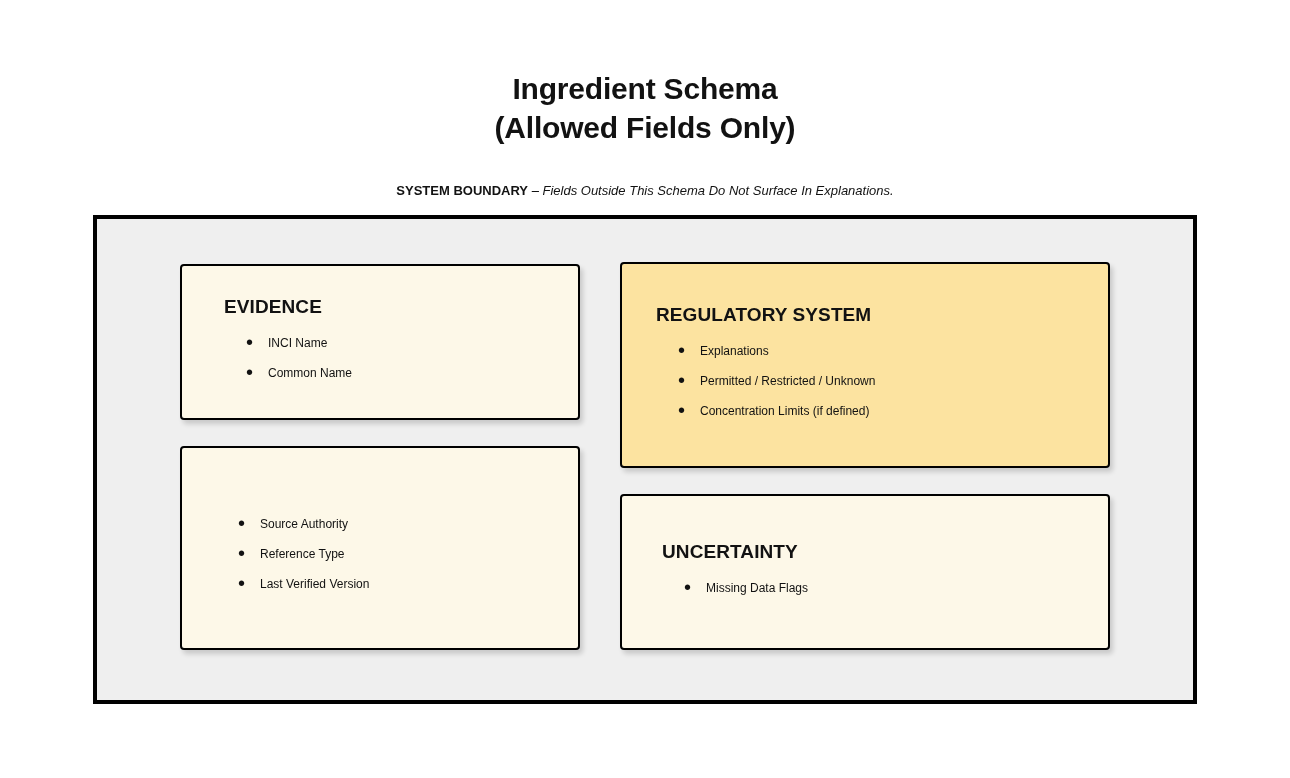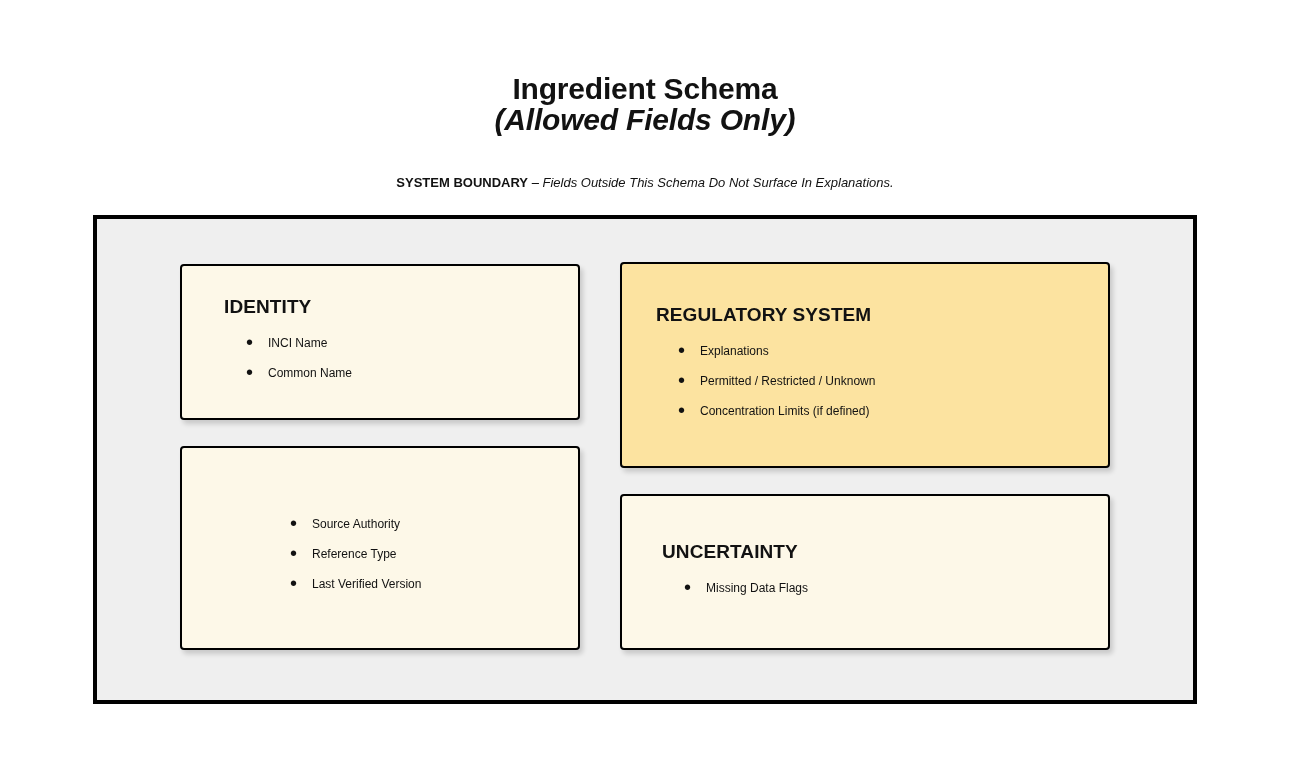--- a/index.html
+++ b/index.html
@@ -27,24 +27,23 @@
   .title-line1 {
     font-size: 30px;
     font-weight: bold;
     letter-spacing: -0.2px;
     line-height: 1.0;
     margin-top: 74px;
   }
   .title-line2 {
     font-size: 30px;
     font-weight: bold;
-    font-style: italic;
     letter-spacing: -0.2px;
     line-height: 1.0;
-    margin-top: 1px;
+    margin-top: 9px;
   }
   .subtitle {
     font-size: 13px;
     line-height: 1.0;
     margin-top: 41px;
     white-space: nowrap;
   }
   .subtitle .boundary-label {
     font-weight: bold;
     font-style: normal;
@@ -122,37 +121,37 @@
   }
   .card-uncertainty {
     left: 523px; top: 275px;  width: 490px; height: 156px;
   }
   
   .card-regulatory .card-title { padding-left: 34px; }
   .card-regulatory .card-list  { padding-left: 56px; }
   .card-uncertainty .card-title { padding-left: 40px; }
   .card-uncertainty .card-list  { padding-left: 62px; }
   .card-evidence .card-title { padding-left: 58px; }
-  .card-evidence .card-list  { padding-left: 108px; }
+  .card-evidence .card-list  { padding-left: 56px; }
 </style>
 </head>
 <body>
 
 <div class="header">
   <div class="title-line1">Ingredient Schema</div>
   <div class="title-line2">(Allowed Fields Only)</div>
   <div class="subtitle">
     <span class="boundary-label">SYSTEM BOUNDARY</span><span class="boundary-desc"> – Fields Outside This Schema Do Not Surface In Explanations.</span>
   </div>
 </div>
 
 <div class="boundary">
 
   <div class="card card-cream card-identity">
-    <div class="card-title">IDENTITY</div>
+    <div class="card-title">EVIDENCE</div>
     <ul class="card-list">
       <li>INCI Name</li>
       <li>Common Name</li>
     </ul>
   </div>
 
   <div class="card card-amber card-regulatory">
     <div class="card-title">REGULATORY SYSTEM</div>
     <ul class="card-list">
       <li>Explanations</li>

